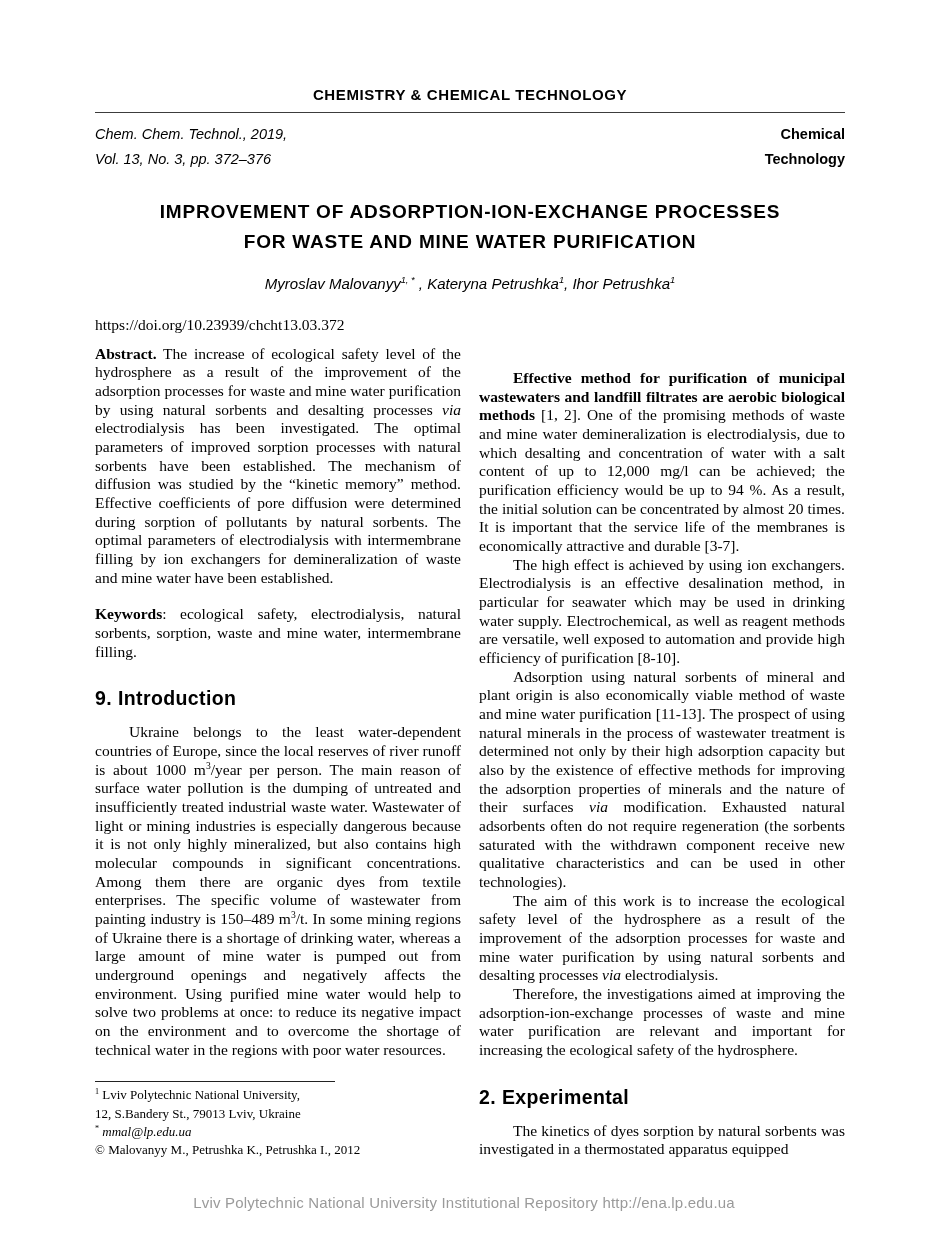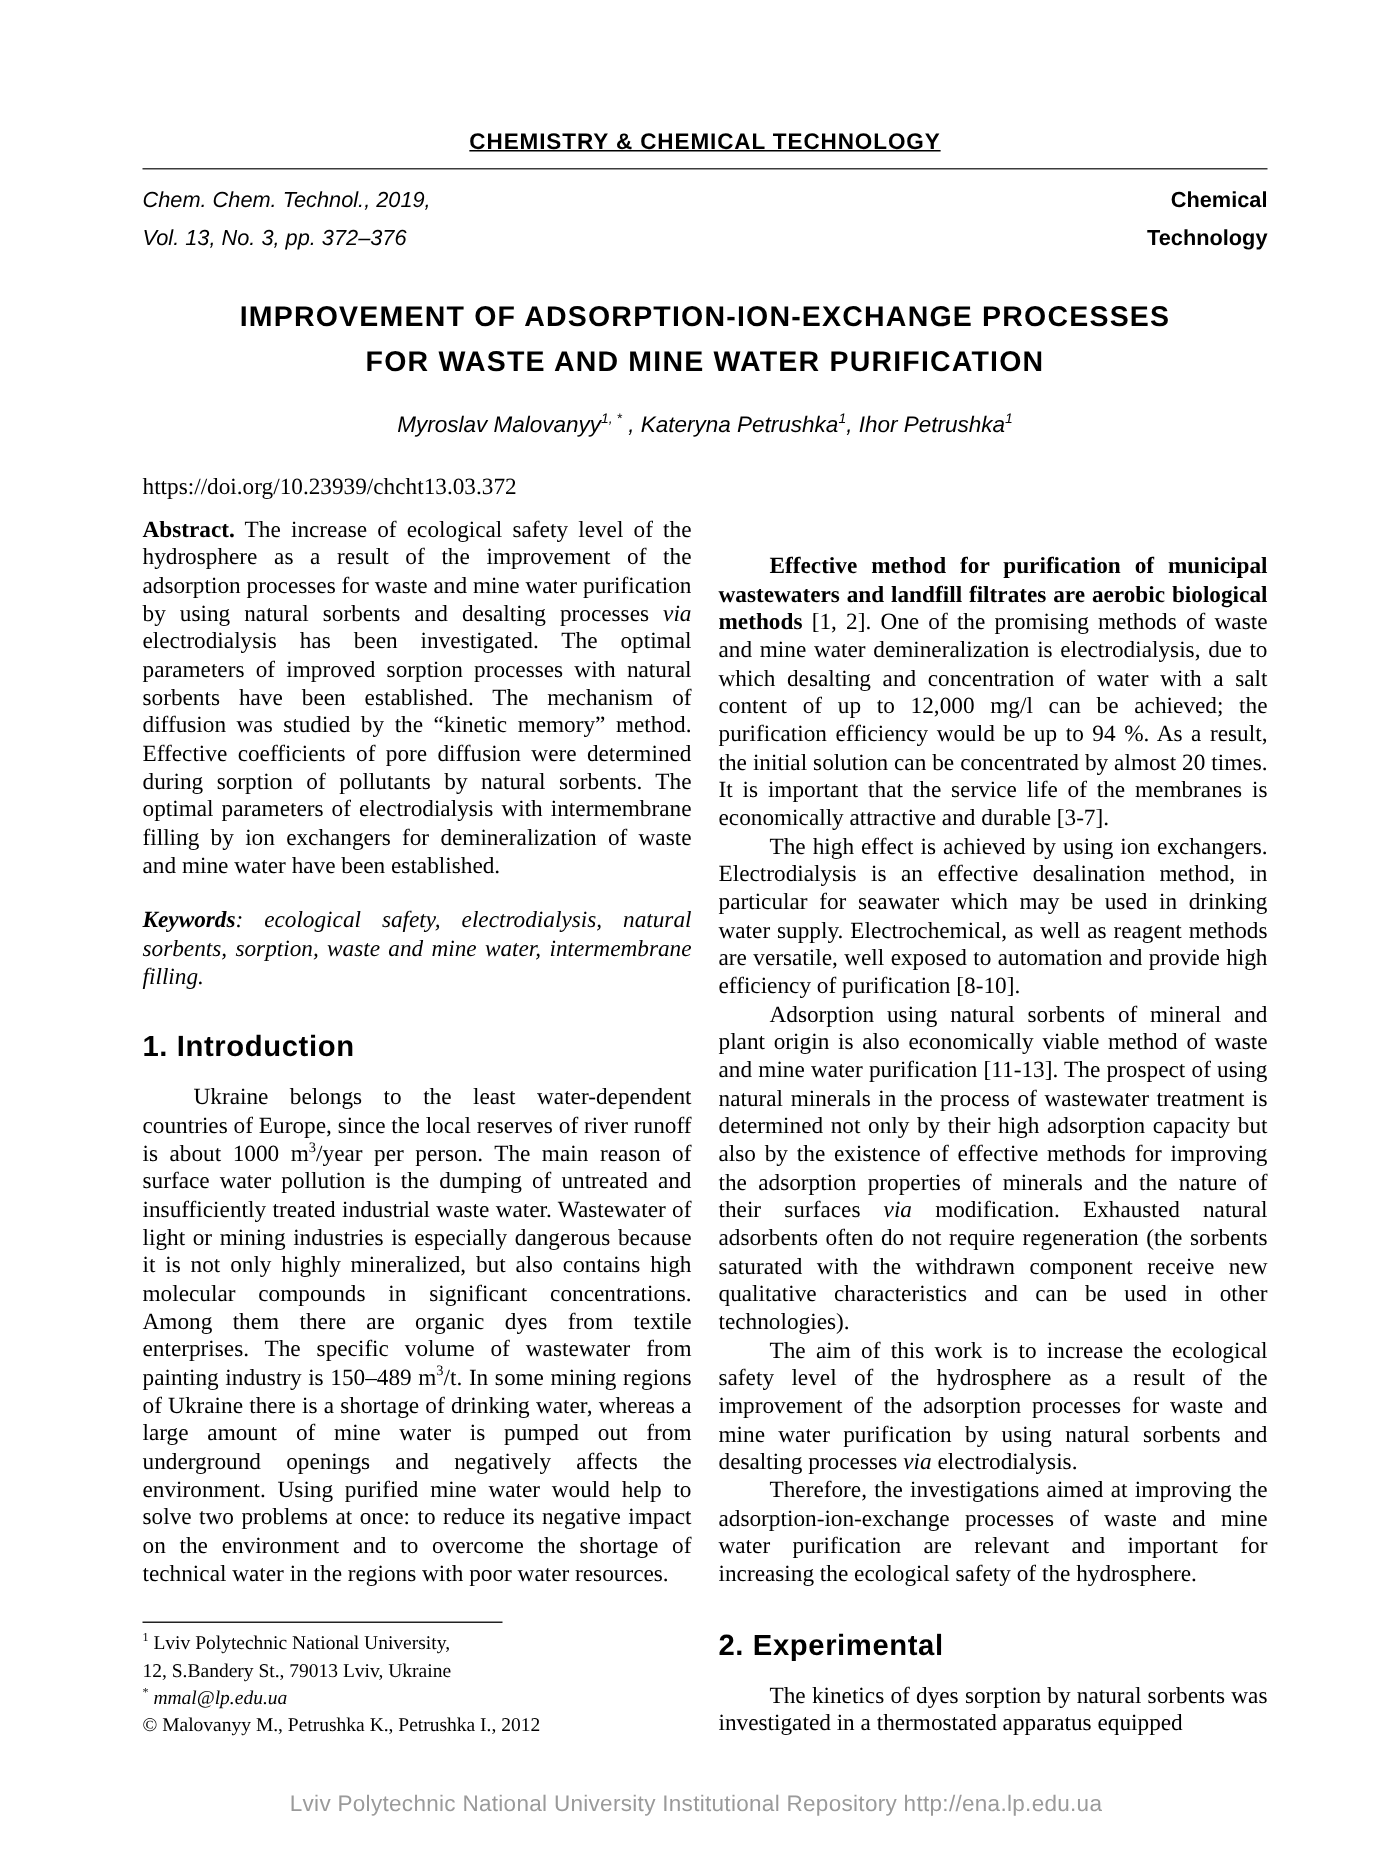--- a/index.html
+++ b/index.html
@@ -17,21 +17,20 @@
     width:750px;
   }
   .running-head{
     text-align:center;
     font-family:"Liberation Sans", sans-serif;
     font-weight:bold;
     font-size:15px;
     letter-spacing:0.6px;
     padding-bottom:9px;
     border-bottom:1.5px solid #3c3c3c;
-    text-decoration:underline;
   }
   .journal-row{
     display:flex;
     justify-content:space-between;
     margin-top:9px;
     font-family:"Liberation Sans", sans-serif;
     font-size:14.5px;
     line-height:1.75;
   }
   .journal-ref{font-style:italic;}
@@ -65,21 +64,21 @@
   }
   .col{width:366px;}
   .para{
     text-align:justify;
     font-size:15.5px;
     line-height:1.205;
     text-indent:34px;
     margin:0;
   }
   .para.noindent{text-indent:0;}
-  .para.spaced{margin-top:18px;font-style:italic;}
+  .para.spaced{margin-top:18px;}
   .section-heading{
     font-family:"Liberation Sans", sans-serif;
     font-weight:bold;
     font-size:19.5px;
     letter-spacing:0.4px;
     margin:26px 0 13px 0;
   }
   .run-b{font-weight:bold;}
   .run-i{font-style:italic;}
   sup{font-size:0.62em;line-height:0;}
@@ -132,21 +131,21 @@
 
     <div class="authors"><span>Myroslav Malovanyy</span><sup>1, *</sup><span> , Kateryna Petrushka</span><sup>1</sup><span>, Ihor Petrushka</span><sup>1</sup></div>
 
     <div class="doi">https://doi.org/10.23939/chcht13.03.372</div>
 
     <div class="columns">
 
       <div class="col">
         <p class="para noindent"><span class="run-b">Abstract.</span><span> The increase of ecological safety level of the hydrosphere as a result of the improvement of the adsorption processes for waste and mine water purification by using natural sorbents and desalting processes </span><span class="run-i">via</span><span> electrodialysis has been investigated. The optimal parameters of improved sorption processes with natural sorbents have been established. The mechanism of diffusion was studied by the “kinetic memory” method. Effective coefficients of pore diffusion were determined during sorption of pollutants by natural sorbents. The optimal parameters of electrodialysis with intermembrane filling by ion exchangers for demineralization of waste and mine water have been established.</span></p>
         <p class="para noindent spaced"><span class="run-b">Keywords</span><span>: ecological safety, electrodialysis, natural sorbents, sorption, waste and mine water, intermembrane filling.</span></p>
-        <div class="section-heading">1. Introduction</div>
+        <div class="section-heading">9. Introduction</div>
         <p class="para"><span>Ukraine belongs to the least water-dependent countries of Europe, since the local reserves of river runoff is about 1000 m</span><sup>3</sup><span>/year per person. The main reason of surface water pollution is the dumping of untreated and insufficiently treated industrial waste water. Wastewater of light or mining industries is especially dangerous because it is not only highly mineralized, but also contains high molecular compounds in significant concentrations. Among them there are organic dyes from textile enterprises. The specific volume of wastewater from painting industry is 150–489 m</span><sup>3</sup><span>/t. In some mining regions of Ukraine there is a shortage of drinking water, whereas a large amount of mine water is pumped out from underground openings and negatively affects the environment. Using purified mine water would help to solve two problems at once: to reduce its negative impact on the environment and to overcome the shortage of technical water in the regions with poor water resources.</span></p>
         <div class="footnote">
           <hr class="footnote-rule">
           <p class="footnote-line"><sup>1</sup><span> Lviv Polytechnic National University,</span></p>
           <p class="footnote-line"><span>12, S.Bandery St., 79013 Lviv, Ukraine</span></p>
           <p class="footnote-line"><sup>*</sup><span class="run-i"> mmal@lp.edu.ua</span></p>
           <p class="footnote-line"><span>© Malovanyy M., Petrushka K., Petrushka I., 2012</span></p>
         </div>
       </div>
 

